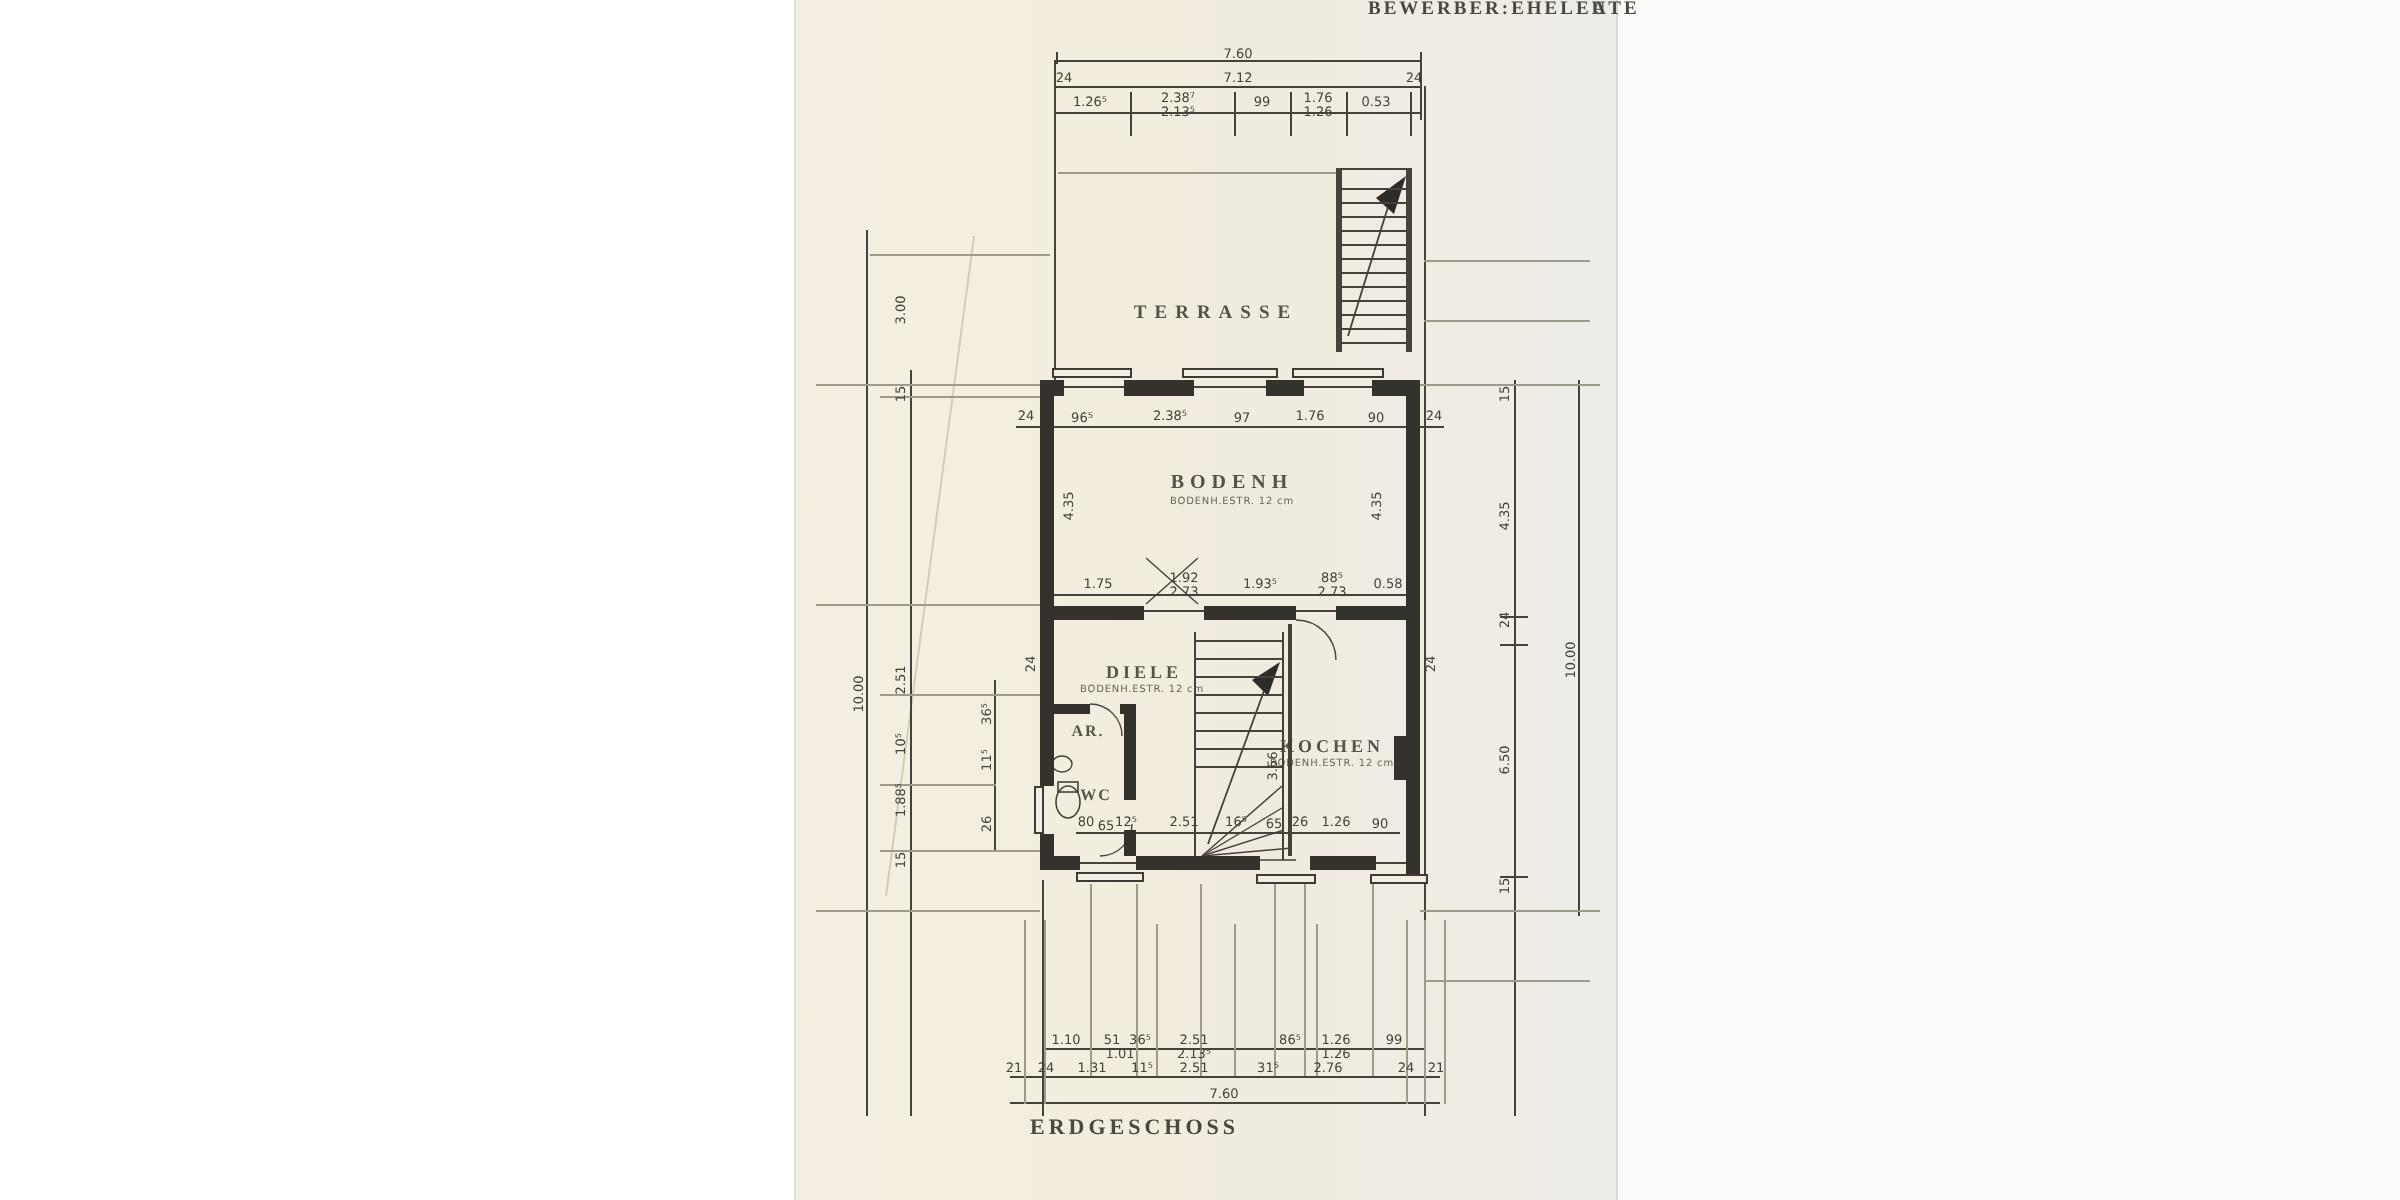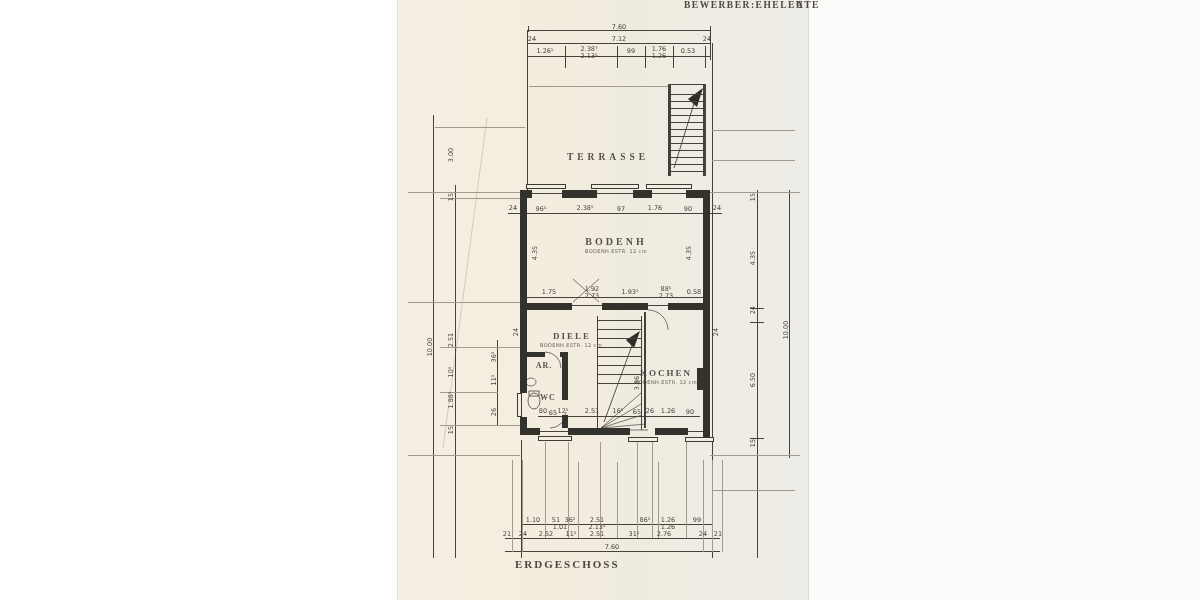--- a/index.html
+++ b/index.html
@@ -232,21 +232,21 @@
     <span class="dim" style="left: 560px; top: 524px;">1.01</span>
     <span class="dim" style="left: 570px; top: 517px;">36⁵</span>
     <span class="dim" style="left: 597px; top: 517px;">2.51</span>
     <span class="dim" style="left: 597px; top: 524px;">2.13⁵</span>
     <span class="dim" style="left: 645px; top: 517px;">86⁵</span>
     <span class="dim" style="left: 668px; top: 517px;">1.26</span>
     <span class="dim" style="left: 668px; top: 524px;">1.26</span>
     <span class="dim" style="left: 697px; top: 517px;">99</span>
     <span class="dim" style="left: 507px; top: 531px;">21</span>
     <span class="dim" style="left: 523px; top: 531px;">24</span>
-    <span class="dim" style="left: 546px; top: 531px;">2.52</span>
+    <span class="dim" style="left: 546px; top: 531px;">1.31</span>
     <span class="dim" style="left: 571px; top: 531px;">11⁵</span>
     <span class="dim" style="left: 597px; top: 531px;">2.51</span>
     <span class="dim" style="left: 634px; top: 531px;">31⁵</span>
     <span class="dim" style="left: 664px; top: 531px;">2.76</span>
     <span class="dim" style="left: 703px; top: 531px;">24</span>
     <span class="dim" style="left: 718px; top: 531px;">21</span>
     <span class="dim" style="left: 612px; top: 544px;">7.60</span>
     <span class="dimr" style="left: 451px; top: 155px;">3.00</span>
     <span class="dimr" style="left: 451px; top: 197px;">15</span>
     <span class="dimr" style="left: 430px; top: 347px;">10.00</span>

